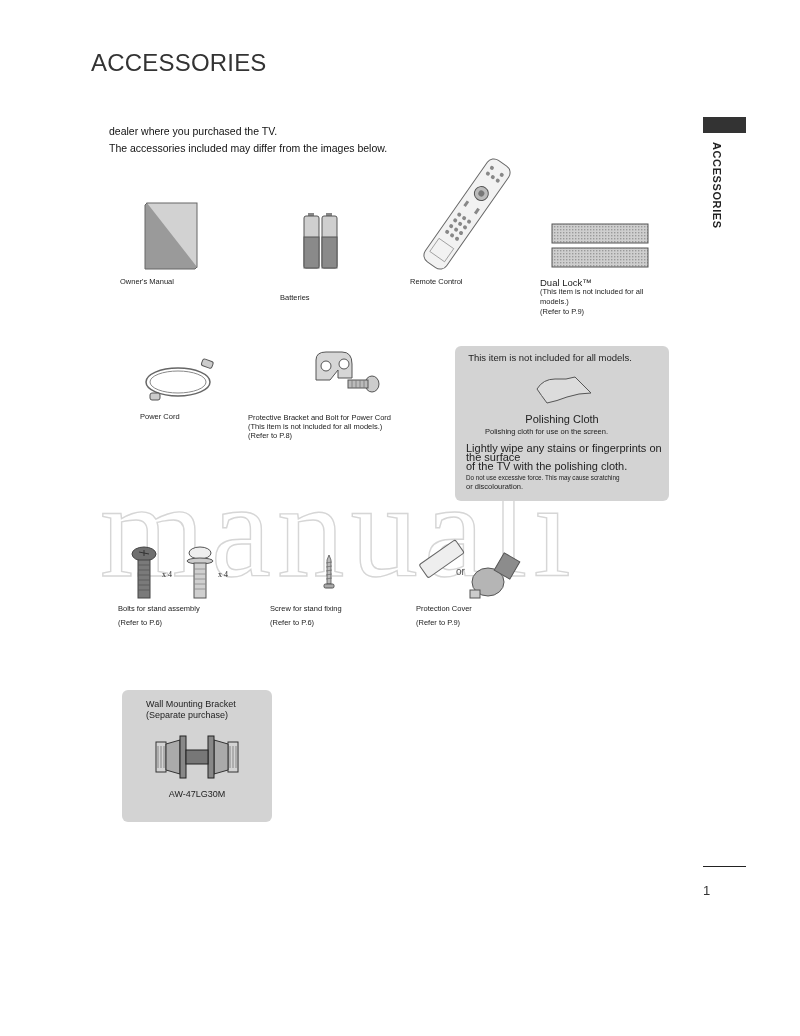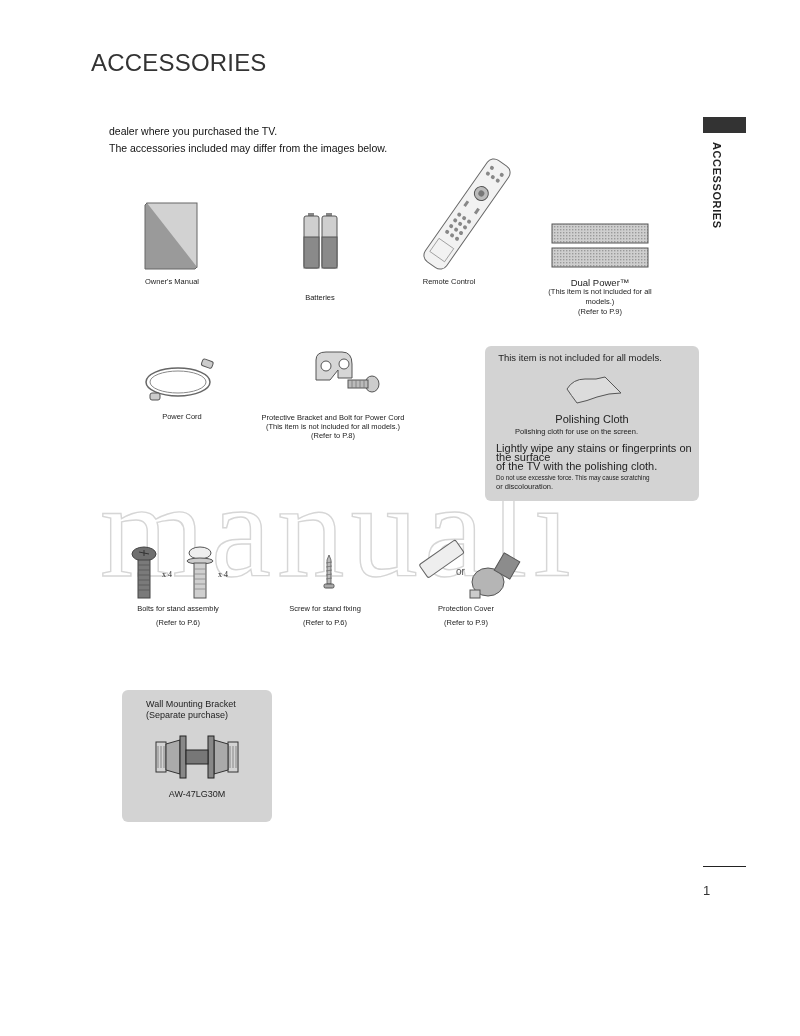--- a/index.html
+++ b/index.html
@@ -4,21 +4,21 @@
   <style>
     html, body { margin:0; padding:0; background:#ffffff; }
     body { width:800px; height:1036px; position:relative; overflow:hidden;
            font-family:"Liberation Sans", sans-serif; color:#222; }
     .abs { position:absolute; }
     .title { left:91px; top:49px; font-size:24px; color:#333; letter-spacing:0.2px; }
     .intro { left:109px; top:123px; width:540px; font-size:10.5px; line-height:16.5px; color:#111; }
     .tab-block { left:703px; top:117px; width:43px; height:16px; background:#333; }
     .side-label { left:703px; top:142px; width:20px; height:90px; font-size:11px; font-weight:bold;
                   color:#222; writing-mode:vertical-rl; letter-spacing:0.6px; }
-    .cap { font-size:7.5px; color:#222; text-align:center; line-height:10px; }
+    .cap { font-size:7.5px; color:#222; text-align:left; line-height:10px; }
     .watermark { left:100px; top:478px; width:600px; height:110px; }
     .grey-box { background:#d3d3d3; border-radius:6px; }
     .footer-rule { left:703px; top:866px; width:43px; height:1px; background:#222; }
     .page-num { left:703px; top:883px; font-size:13px; color:#333; }
   </style>
 </head>
 <body>
 
 <div class="abs title">ACCESSORIES</div>
 
@@ -92,21 +92,21 @@
     <defs>
       <pattern id="dots" width="3" height="3" patternUnits="userSpaceOnUse">
         <rect width="3" height="3" fill="#cfcfcf"></rect>
         <rect width="1.4" height="1.4" fill="#9a9a9a"></rect>
       </pattern>
     </defs>
     <rect x="1" y="1" width="96" height="19" fill="url(#dots)" stroke="#555"></rect>
     <rect x="1" y="25" width="96" height="19" fill="url(#dots)" stroke="#555"></rect>
   </svg>
 </div>
-<div class="abs cap" style="left:540px;top:278px;width:120px;font-size:9.5px;">Dual Power™</div>
+<div class="abs cap" style="left:540px;top:278px;width:120px;font-size:9.5px;">Dual Lock™</div>
 <div class="abs cap" style="left:540px;top:287px;width:120px;">(This item is not included for all models.)</div>
 <div class="abs cap" style="left:540px;top:307px;width:120px;">(Refer to P.9)</div>
 
 <div class="abs" style="left:140px;top:355px;width:80px;height:52px;">
   <svg width="80" height="52">
     <ellipse cx="38" cy="27" rx="32" ry="14" fill="none" stroke="#666" stroke-width="1.5"></ellipse>
     <ellipse cx="38" cy="27" rx="28" ry="11" fill="none" stroke="#888" stroke-width="1"></ellipse>
     <rect x="62" y="5" width="11" height="7" rx="2" fill="#ccc" stroke="#555" transform="rotate(20 67 8)"></rect>
     <rect x="10" y="38" width="10" height="7" rx="2" fill="#ccc" stroke="#555"></rect>
   </svg>
@@ -120,21 +120,21 @@
     <circle cx="32" cy="14" r="5" fill="#fff" stroke="#555"></circle>
     <ellipse cx="60" cy="34" rx="7" ry="8" fill="#ccc" stroke="#555"></ellipse>
     <rect x="36" y="30" width="20" height="8" fill="#bbb" stroke="#555"></rect>
     <path d="M40 30 L40 38 M44 30 L44 38 M48 30 L48 38 M52 30 L52 38" stroke="#777" stroke-width="0.8"></path>
   </svg>
 </div>
 <div class="abs cap" style="left:248px;top:413px;width:170px;">Protective Bracket and Bolt for Power Cord</div>
 <div class="abs cap" style="left:248px;top:422px;width:170px;">(This item is not included for all models.)</div>
 <div class="abs cap" style="left:248px;top:431px;width:170px;">(Refer to P.8)</div>
 
-<div class="abs grey-box" style="left:455px;top:346px;width:214px;height:155px;margin-left:30px;">
+<div class="abs grey-box" style="left:455px;top:346px;width:214px;height:155px;">
   <div class="abs" style="left:0;top:6px;width:190px;font-size:9.5px;text-align:center;">This item is not included for all models.</div>
   <svg class="abs" style="left:78px;top:27px;" width="64" height="34">
     <path d="M4 16 Q10 6 22 6 Q34 7 42 4 Q52 14 58 20 Q46 20 34 24 Q24 28 14 30 Q8 22 4 16 Z" fill="#dcdcdc" stroke="#555"></path>
   </svg>
   <div class="abs" style="left:0;top:67px;width:214px;font-size:11px;text-align:center;">Polishing Cloth</div>
   <div class="abs" style="left:30px;top:81px;font-size:7.5px;">Polishing cloth for use on the screen.</div>
   <div class="abs" style="left:11px;top:98px;font-size:11px;line-height:9px;">
     <div>Lightly wipe any stains or fingerprints on the surface</div>
     <div>of the TV with the polishing cloth.</div>
   </div>

